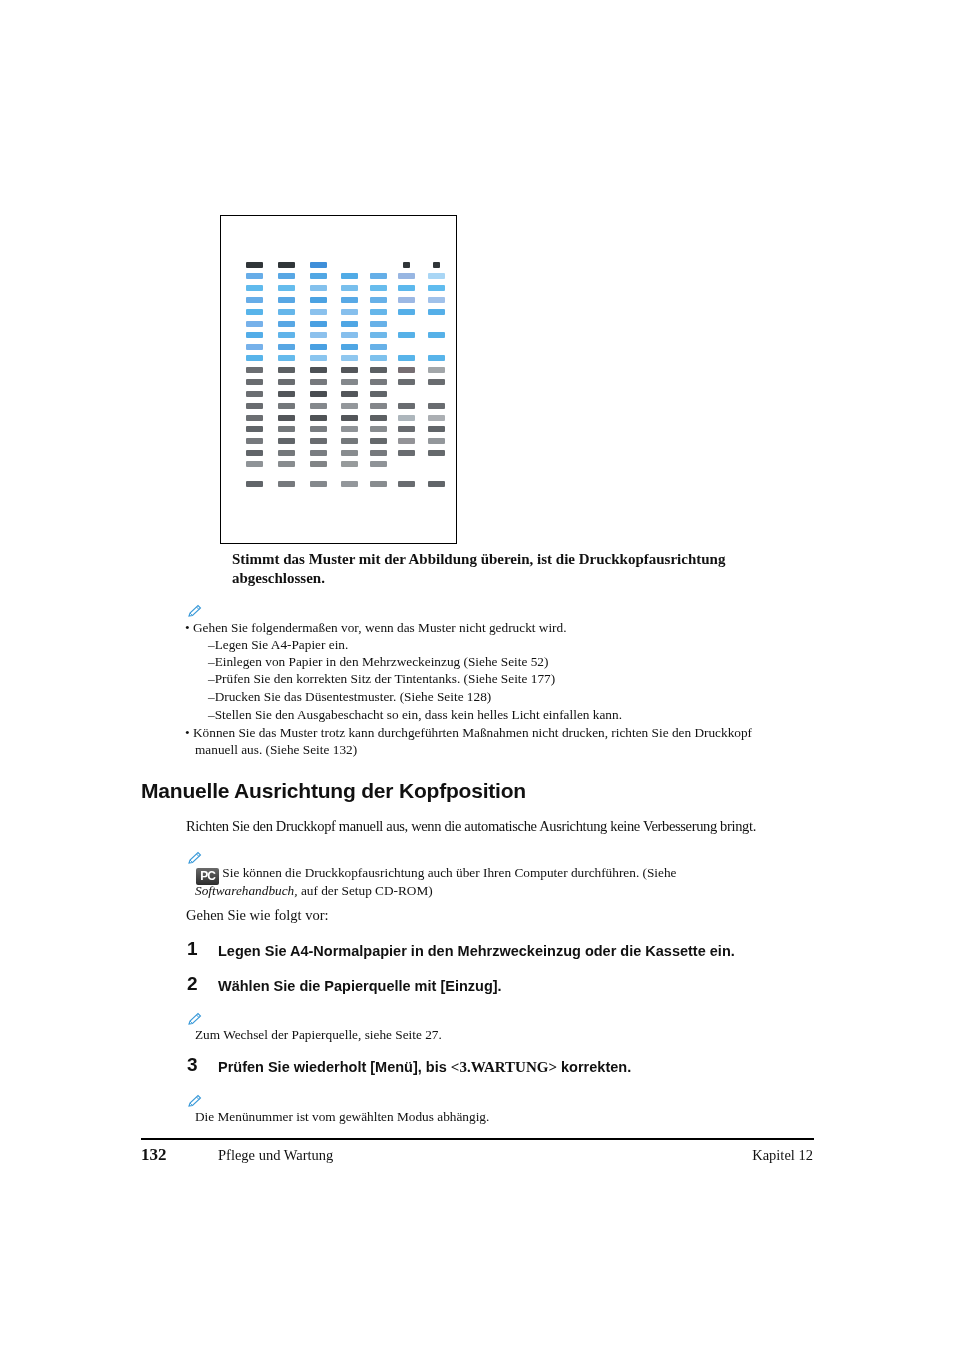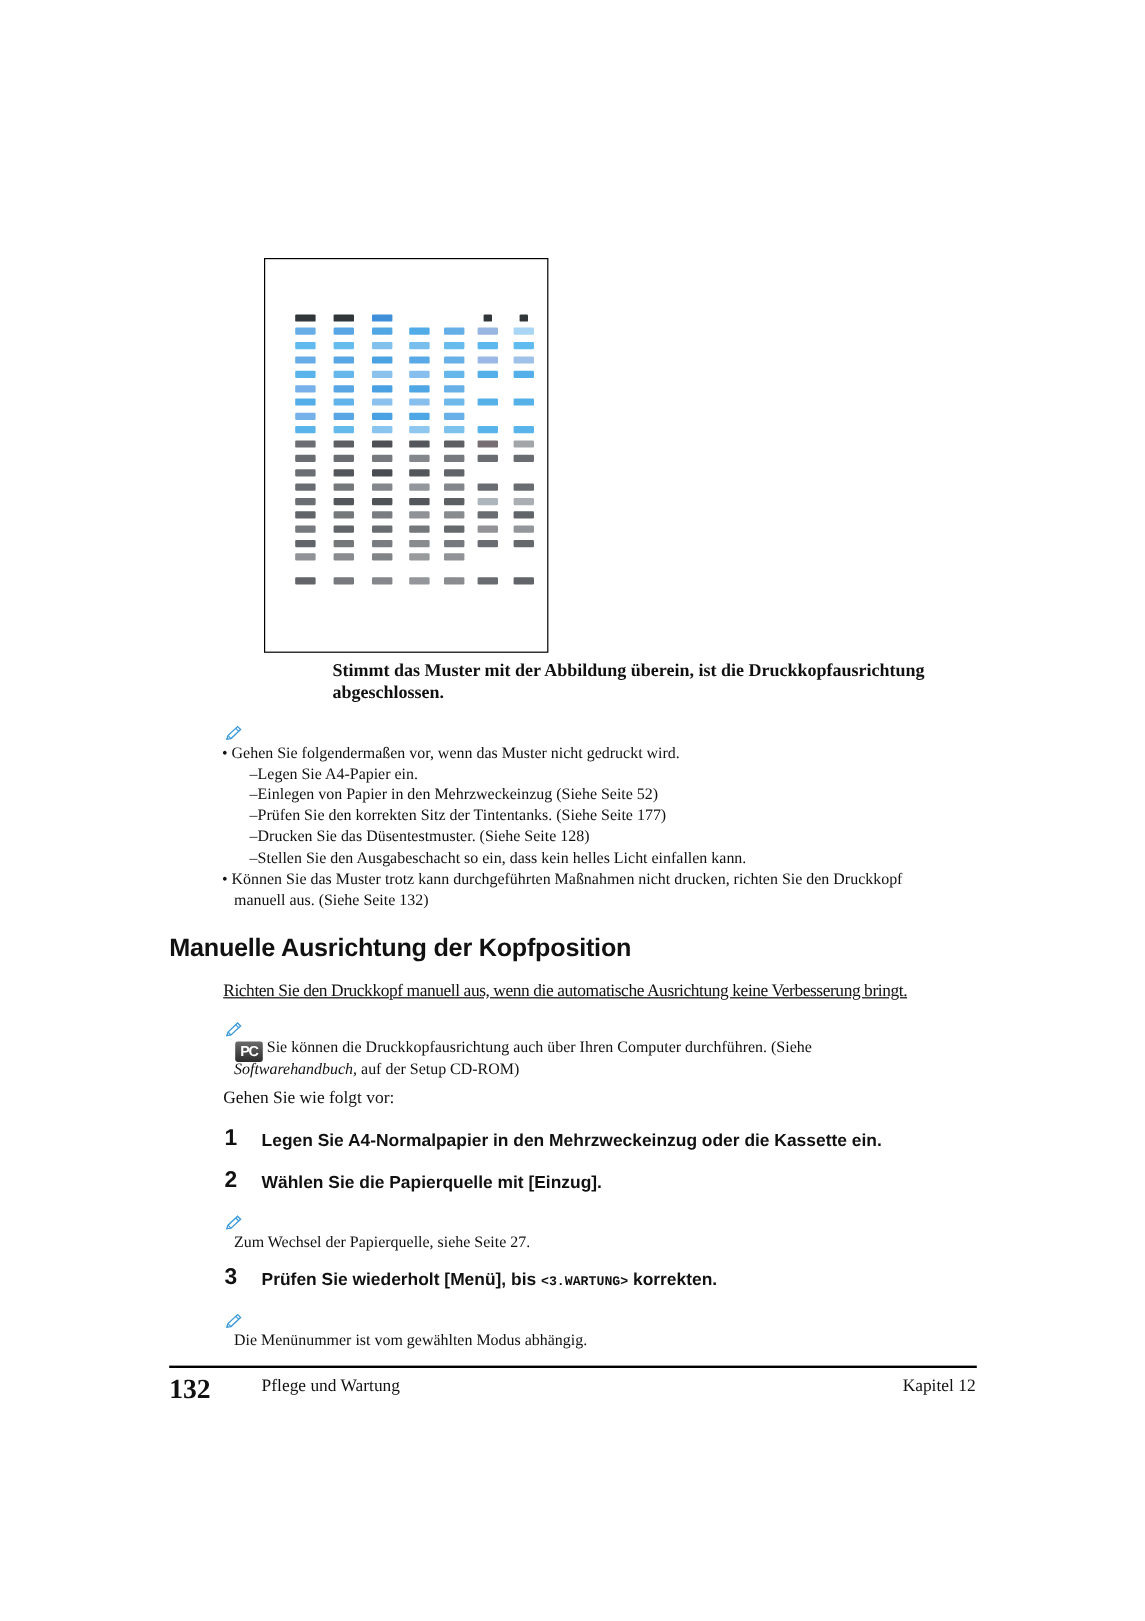--- a/index.html
+++ b/index.html
@@ -1,29 +1,29 @@
 <!DOCTYPE html>
 <html><head>
   <meta charset="utf-8">
   <style>
     html, body { margin: 0; padding: 0; background: #ffffff; }
     body { width: 954px; height: 1351px; position: relative; overflow: hidden; color: #111; font-family: "Liberation Serif", serif; }
     .abs { position: absolute; }
     .figure { left: 220px; top: 215px; width: 235px; height: 327px; border: 1px solid #000; box-sizing: content-box; background: #fff; }
     .bar { position: absolute; height: 6px; border-radius: 1px; }
     .serif { font-family: "Liberation Serif", serif; }
-    .caption { left: 232px; top: 550px; width: 590px; font-size: 15px; font-weight: bold; line-height: 19px; margin-left: 45px; }
+    .caption { left: 232px; top: 550px; width: 590px; font-size: 15px; font-weight: bold; line-height: 19px; }
     .pencil { width: 16px; height: 14px; }
     .small { font-size: 13.3px; line-height: 17.3px; }
     .dash-line { left: 208px; }
     h2.section { margin: 0; left: 141px; top: 779px; font-family: "Liberation Sans", sans-serif; font-weight: bold; font-size: 21px; letter-spacing: -0.2px; }
     .body-text { font-size: 14.5px; line-height: 18px; letter-spacing: -0.35px; }
     .step-num { font-family: "Liberation Sans", sans-serif; font-weight: bold; font-size: 19px; }
     .step-text { font-family: "Liberation Sans", sans-serif; font-weight: bold; font-size: 14.5px; }
-    .mono { font-family: Liberation Mono, monospace; font-weight: bold; font-size: 11px; margin-top: 32px; }
+    .mono { font-family: Liberation Serif, serif; font-weight: bold; font-size: 15px; margin-top: 32px; }
     .rule { left: 141px; top: 1138px; width: 673px; height: 2px; background: #000; }
     .pc-icon { display: inline-block; width: 23px; height: 17px; background: linear-gradient(180deg, #6a6a6a, #2b2b2b); color: #fff; font-family: "Liberation Sans", sans-serif; font-weight: bold; font-size: 12px; line-height: 17px; text-align: center; vertical-align: -3px; border-radius: 2px; letter-spacing: -1px; }
   </style>
 </head>
 <body>
 
 <div class="abs figure" id="figure">
     <div class="bar" style="left: 25px; top: 46px; width: 17px; background: rgb(31, 37, 40); opacity: 0.92;"></div>
     <div class="bar" style="left: 57px; top: 46px; width: 17px; background: rgb(31, 37, 40); opacity: 0.92;"></div>
     <div class="bar" style="left: 89px; top: 46px; width: 17px; background: rgb(47, 134, 214); opacity: 0.92;"></div>
@@ -164,21 +164,21 @@
 <div class="abs small serif dash-line" style="top:653px;">–<span>Einlegen von Papier in den Mehrzweckeinzug (Siehe Seite 52)</span></div>
 <div class="abs small serif dash-line" style="top:670px;">–<span>Prüfen Sie den korrekten Sitz der Tintentanks. (Siehe Seite 177)</span></div>
 <div class="abs small serif dash-line" style="top:688px;">–<span>Drucken Sie das Düsentestmuster. (Siehe Seite 128)</span></div>
 <div class="abs small serif dash-line" style="top:706px;">–<span>Stellen Sie den Ausgabeschacht so ein, dass kein helles Licht einfallen kann.</span></div>
 <div class="abs small serif" style="left:185px;top:724px;">
   <span>• </span><span>Können Sie das Muster trotz kann durchgeführten Maßnahmen nicht drucken, richten Sie den Druckkopf</span>
 </div>
 <div class="abs small serif" style="left:195px;top:741px;">manuell aus. (Siehe Seite 132)</div>
 
 <h2 class="abs section">Manuelle Ausrichtung der Kopfposition</h2>
-<div class="abs body-text serif" style="left:186px;top:817px;text-decoration:underline;">Richten Sie den Druckkopf manuell aus, wenn die automatische Ausrichtung keine Verbesserung bringt.</div>
+<div class="abs body-text serif" style="left:186px;top:817px;">Richten Sie den Druckkopf manuell aus, wenn die automatische Ausrichtung keine Verbesserung bringt.</div>
 
 <svg class="abs pencil" style="left:187px;top:851px;" viewBox="0 0 16 14">
   <path d="M2 12 L3 9 L11 1.5 L13.5 4 L5.5 11.5 Z" fill="none" stroke="#3a9ad9" stroke-width="1.1"></path>
   <path d="M9.5 3 L12 5.5" stroke="#3a9ad9" stroke-width="1"></path>
   <path d="M3 9 L5.5 11.5" stroke="#3a9ad9" stroke-width="0.9"></path>
 </svg>
 <div class="abs small serif" style="left:196px;top:864px;">
   <span class="pc-icon">PC</span>
   <span>Sie können die Druckkopfausrichtung auch über Ihren Computer durchführen. (Siehe</span>
 </div>
@@ -207,15 +207,15 @@
 </div>
 
 <svg class="abs pencil" style="left:187px;top:1094px;" viewBox="0 0 16 14">
   <path d="M2 12 L3 9 L11 1.5 L13.5 4 L5.5 11.5 Z" fill="none" stroke="#3a9ad9" stroke-width="1.1"></path>
   <path d="M9.5 3 L12 5.5" stroke="#3a9ad9" stroke-width="1"></path>
   <path d="M3 9 L5.5 11.5" stroke="#3a9ad9" stroke-width="0.9"></path>
 </svg>
 <div class="abs small serif" style="left:195px;top:1108px;">Die Menünummer ist vom gewählten Modus abhängig.</div>
 
 <div class="abs rule"></div>
-<div class="abs serif" style="left:141px;top:1145px;font-size:23px;font-weight:bold;">132</div>
+<div class="abs serif" style="left:141px;top:1145px;font-size:17px;font-weight:bold;">132</div>
 <div class="abs serif" style="left:218px;top:1147px;font-size:14.5px;">Pflege und Wartung</div>
 <div class="abs serif" style="right:141px;top:1147px;font-size:14.5px;">Kapitel 12</div>
 
 </body></html>

